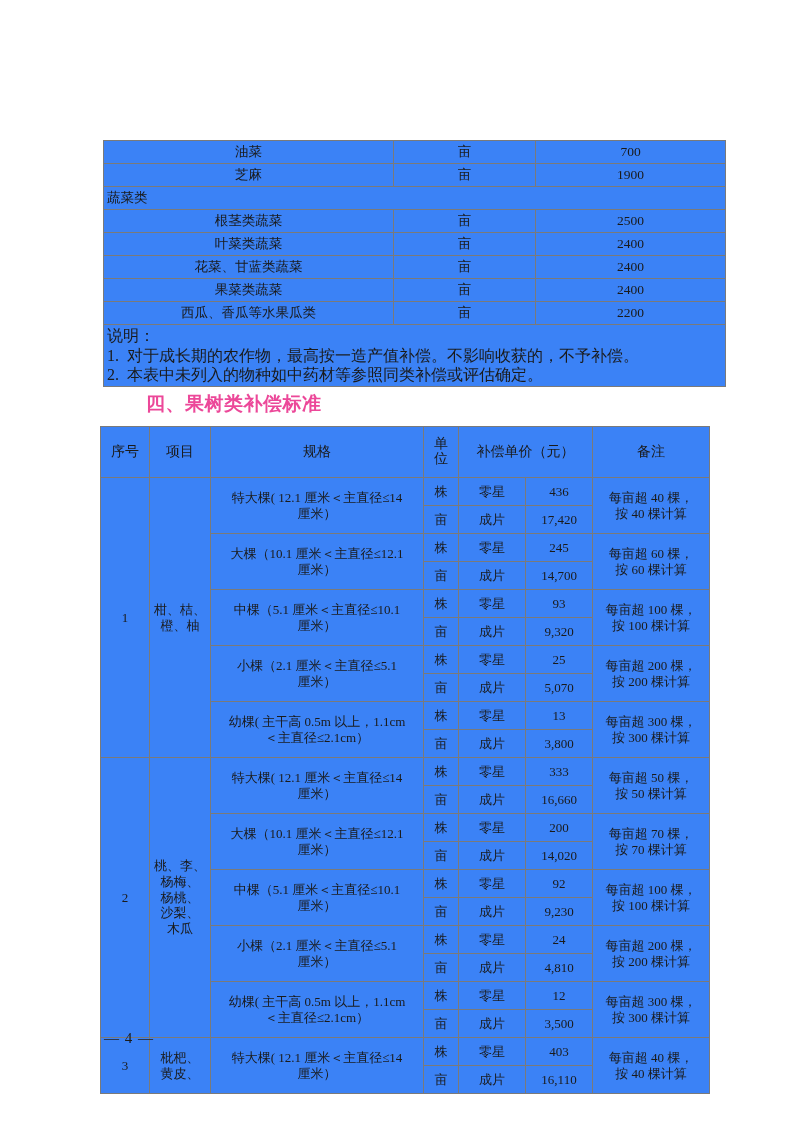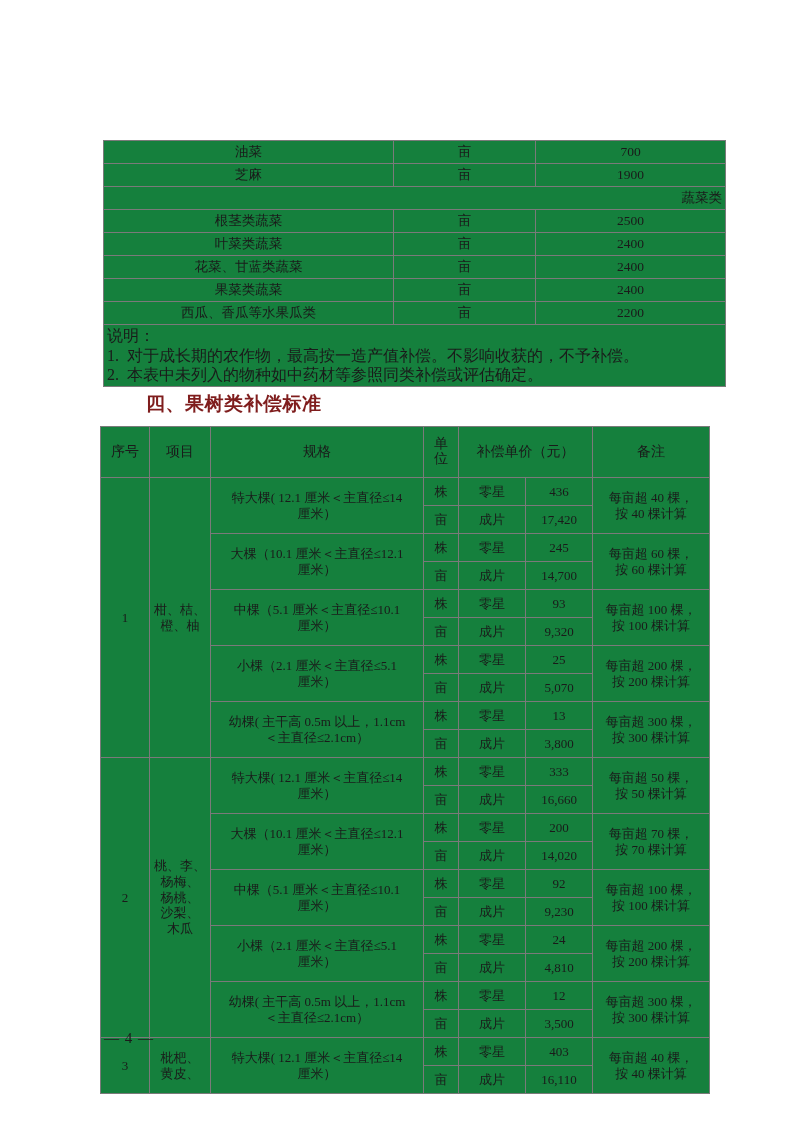--- a/index.html
+++ b/index.html
@@ -21,21 +21,21 @@
     position: absolute;
     left: 0; top: 0;
     width: 800px;
     height: 1131px;
   }
 
   
   table.doc-table {
     border-collapse: collapse;
     table-layout: fixed;
-    background: #15803d;
+    background: #3b82f6;
   }
   table.doc-table td,
   table.doc-table th {
     border: 1px solid #7a7a7a;
     padding: 1px 3px;
     font-weight: normal;
     vertical-align: middle;
     line-height: 1.22;
     color: #1a1a1a;
   }
@@ -45,21 +45,21 @@
     position: absolute;
     left: 103px;
     top: 140px;
     width: 603px;
     font-size: 13.5px;
   }
   #crop-table td { height: 20px; }
   .c-name { text-align: center; }
   .c-unit { text-align: center; }
   .c-price { text-align: center; }
-  .c-span  { text-align: right; }
+  .c-span  { text-align: left; }
 
   .notes-cell {
     text-align: left;
     padding: 4px 6px 6px 6px;
     line-height: 1.55;
     font-size: 16px;
   }
   .notes-cell .note-head { display: block; }
   .notes-cell .note-line {
     display: block;
@@ -70,21 +70,21 @@
 
   
   #section-heading {
     position: absolute;
     left: 146px;
     top: 391px;
     font-family: "Liberation Sans", "DejaVu Sans", sans-serif;
     font-weight: bold;
     font-size: 19px;
     letter-spacing: 0.5px;
-    color: #7f1d1d;
+    color: #ec4899;
     white-space: nowrap;
   }
 
   
   #fruit-table {
     position: absolute;
     left: 100px;
     top: 426px;
     width: 610px;
     font-size: 13px;

